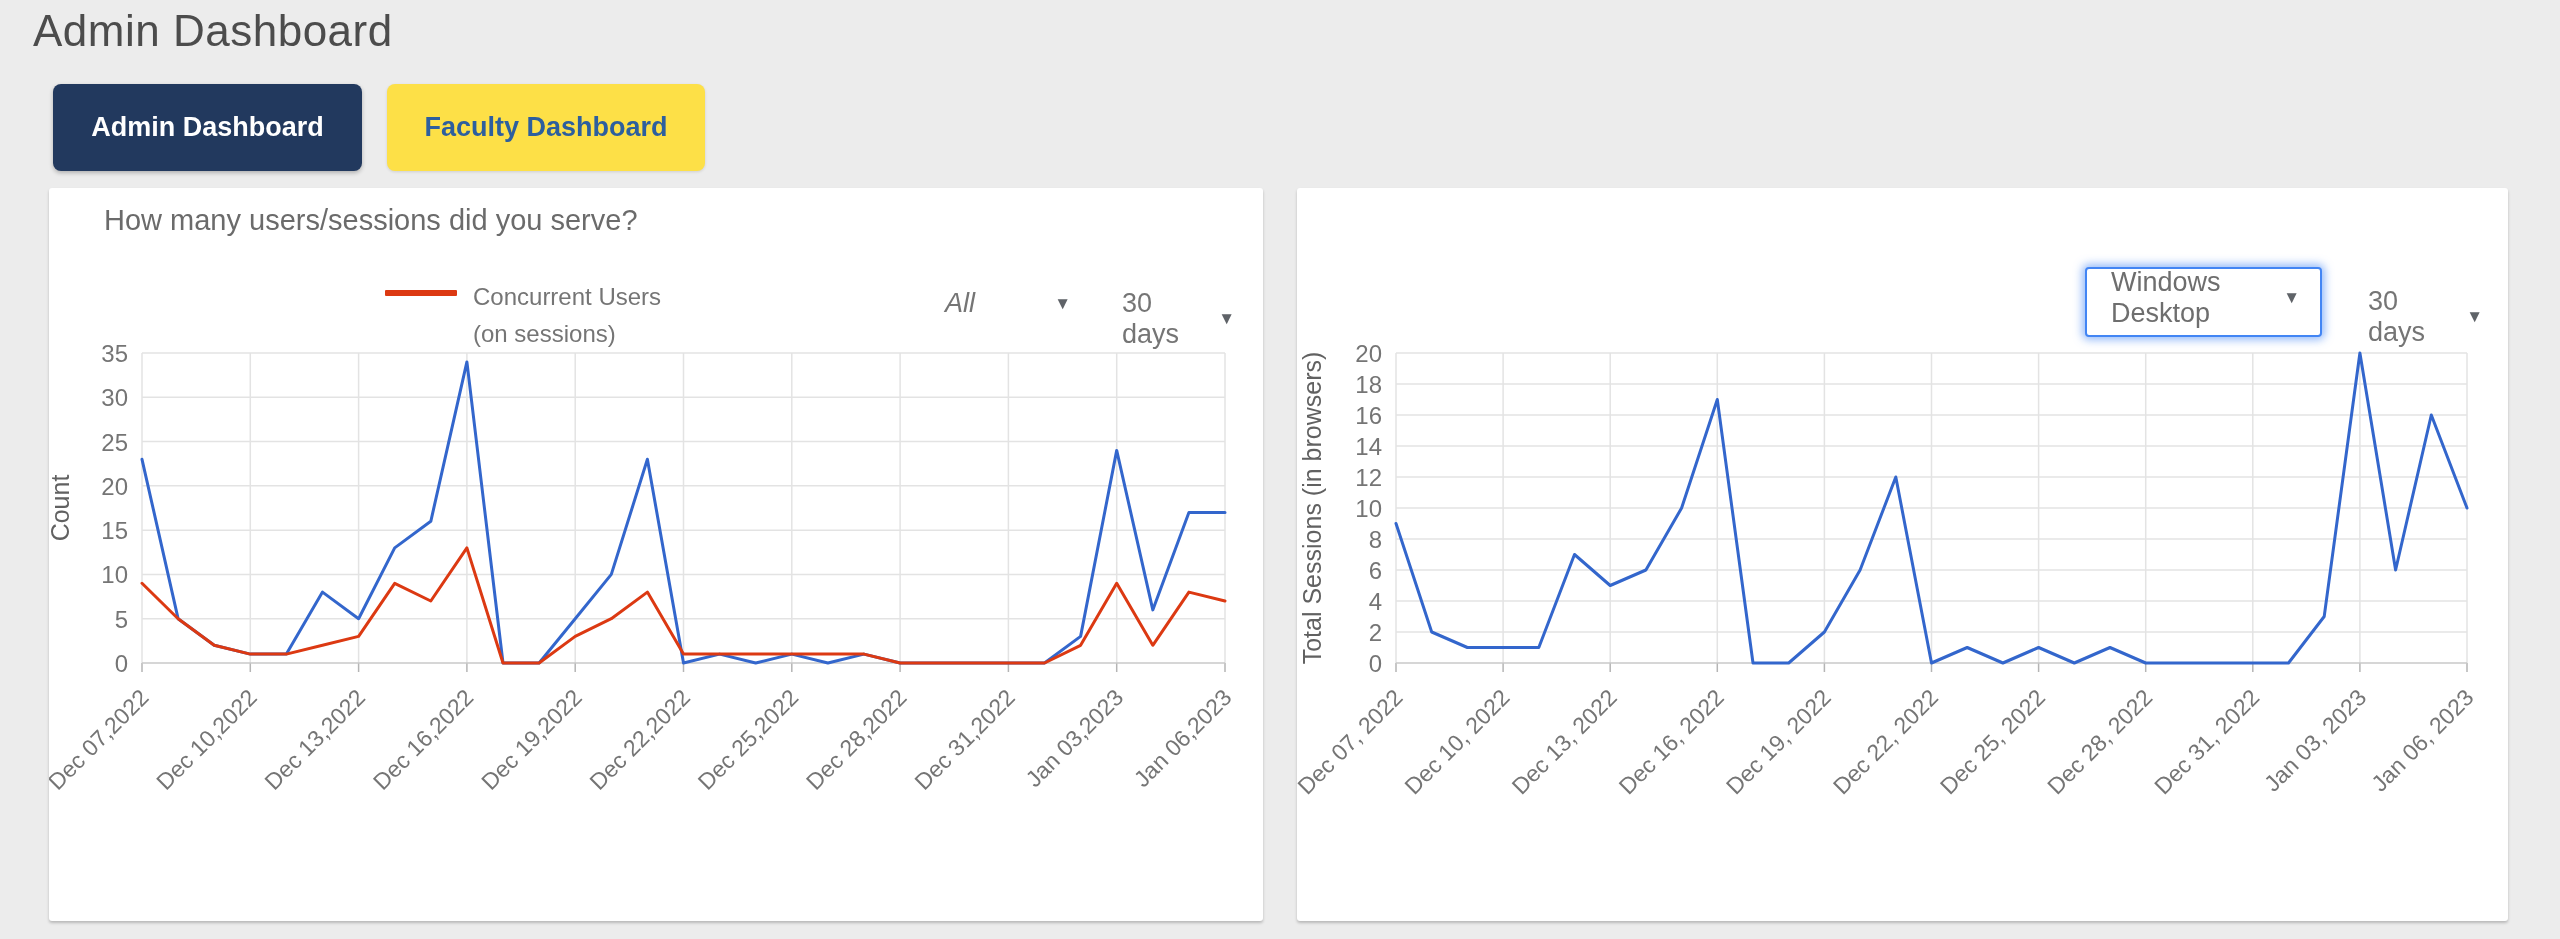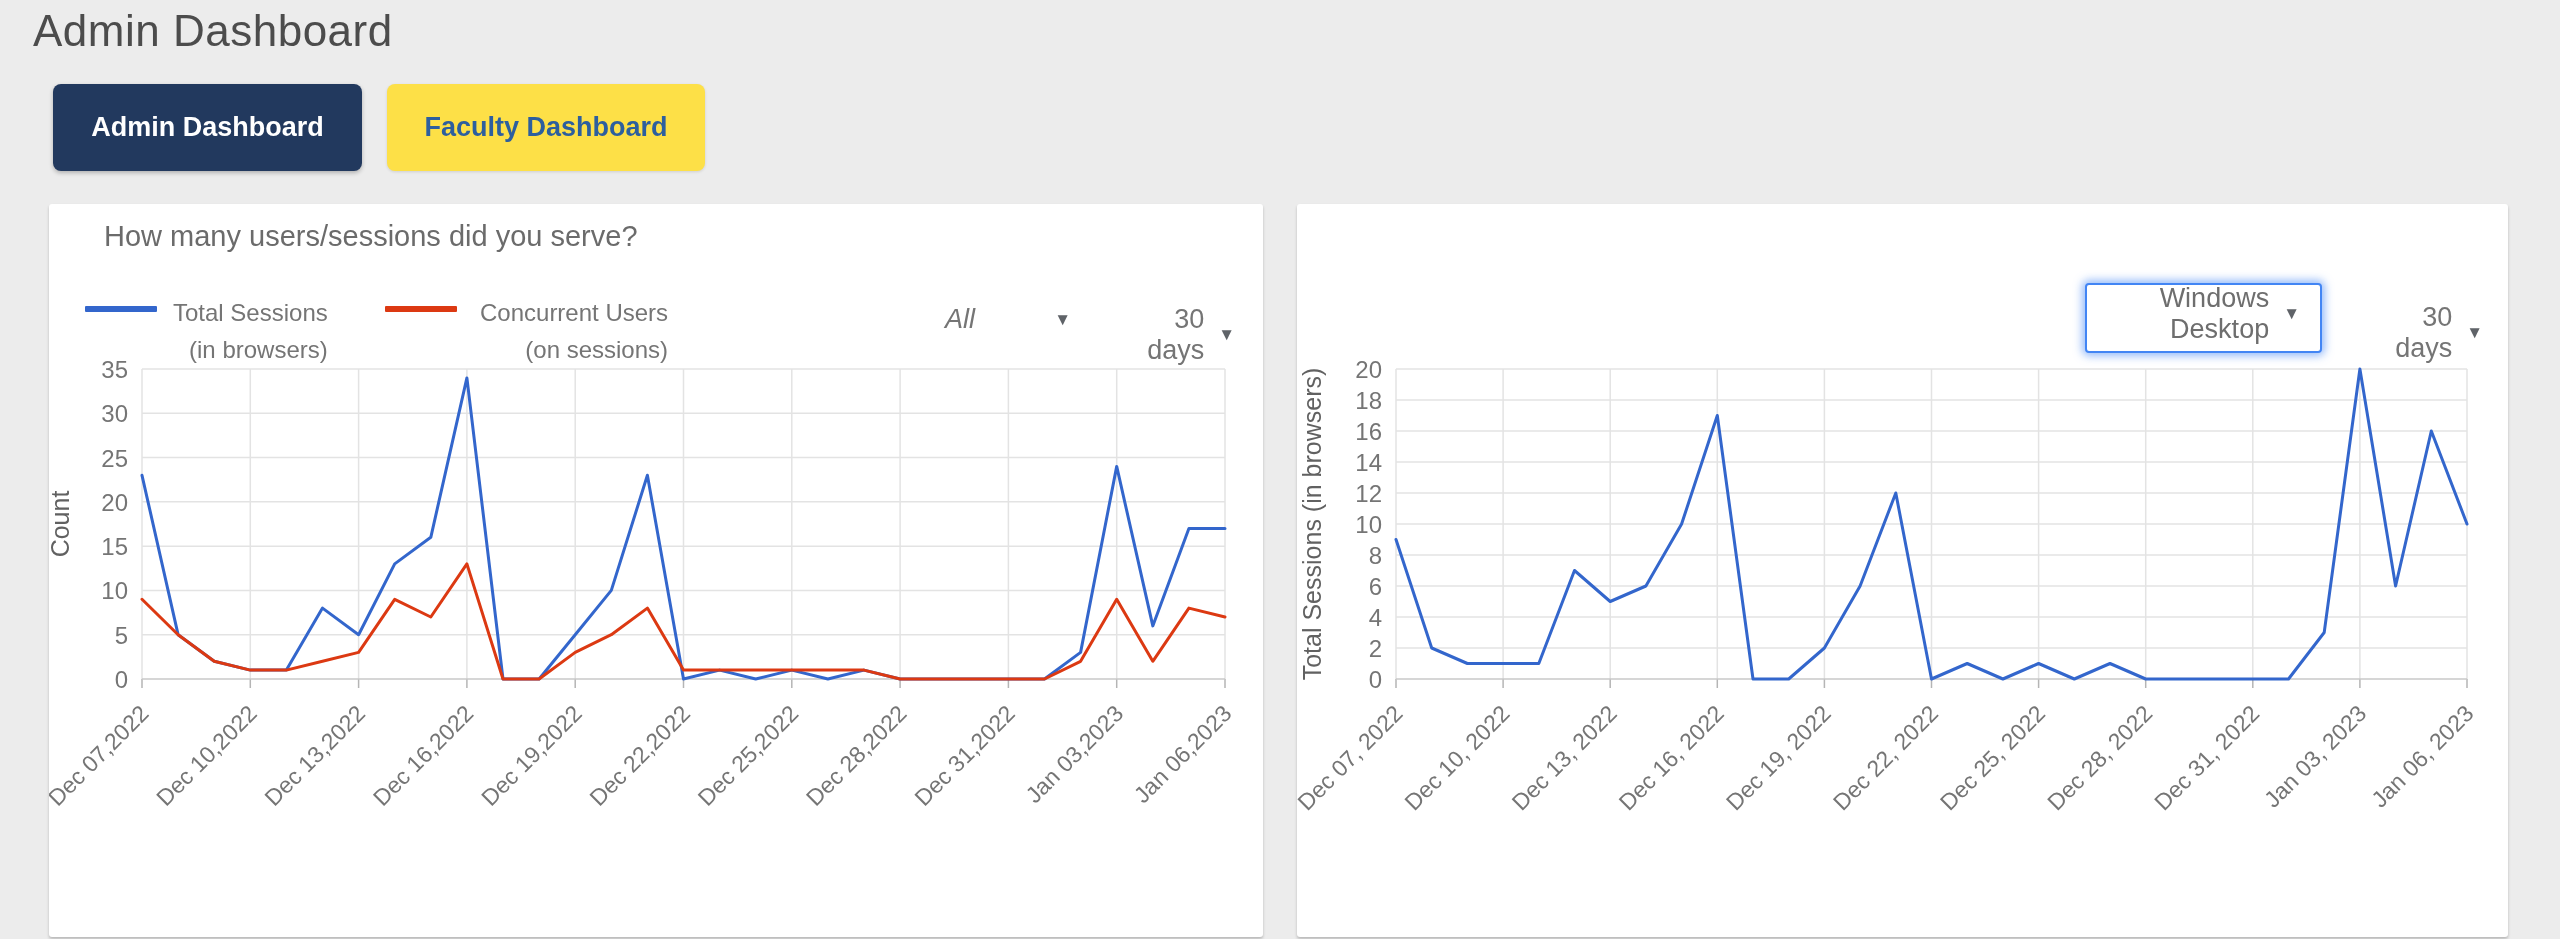--- a/index.html
+++ b/index.html
@@ -24,36 +24,35 @@
     left:53px; width:309px;
     background:#22395e; color:#ffffff;
     box-shadow:0 2px 4px rgba(0,0,0,0.25);
   }
   .tab-faculty {
     left:387px; width:318px;
     background:#fde047; color:#2d5f9e;
     box-shadow:0 1px 3px rgba(0,0,0,0.12);
   }
   .card {
-    position:absolute; top:204px; height:733px;
+    position:absolute; top:188px; height:733px;
     background:#ffffff; border-radius:3px;
     box-shadow:0 2px 3px rgba(0,0,0,0.22);
-    text-align:right;
   }
   .card-left  { left:49px;   width:1214px; }
   .card-right { left:1297px; width:1211px; }
   .chart-title {
     position:absolute; top:16px;
     font-size:29px; font-weight:400; color:#6b6b6b;
   }
   .card-left  .chart-title { left:55px; }
   .card-right .chart-title { left:52px; }
   .legend-item { position:absolute; top:90px; display:flex; align-items:flex-start; }
   .legend-item.li-0 { left:36px; }
-  .legend-item.li-1 { left:336px;gap:7px; }
+  .legend-item.li-1 { left:336px; }
   .legend-swatch { width:72px; height:6px; margin-top:12px; border-radius:1px; flex:none; }
   .legend-text { margin-left:16px; font-size:24px; line-height:37px; color:#757575; }
   .select-plain {
     position:absolute; top:100px; display:flex; align-items:center;
     justify-content:space-between; cursor:pointer;
     font-size:27px; color:#757575;
   }
   .sel-all    { left:896px;  width:126px;font-style:italic; }
   .sel-days-l { left:1073px; width:113px; }
   .sel-days-r { left:1071px; width:115px; top:98px; }
@@ -77,27 +76,20 @@
 <h1 class="page-title">Admin Dashboard</h1>
 
 <div>
   <button class="tab tab-admin">Admin Dashboard</button>
   <button class="tab tab-faculty">Faculty Dashboard</button>
 </div>
 
 <section class="card card-left">
   <h2 class="chart-title">How many users/sessions did you serve?</h2>
 
-  <div class="legend-item li-0">
-    <span class="legend-swatch" style="background:#3366cc"></span>
-    <span class="legend-text">
-      <span>Total Sessions</span><br>
-      <span>(in browsers)</span>
-    </span>
-  </div>
   <div class="legend-item li-1">
     <span class="legend-swatch" style="background:#dc3912"></span>
     <span class="legend-text">
       <span>Concurrent Users</span><br>
       <span>(on sessions)</span>
     </span>
   </div>
 
   <div class="select-plain sel-all">
     <span>All</span>

